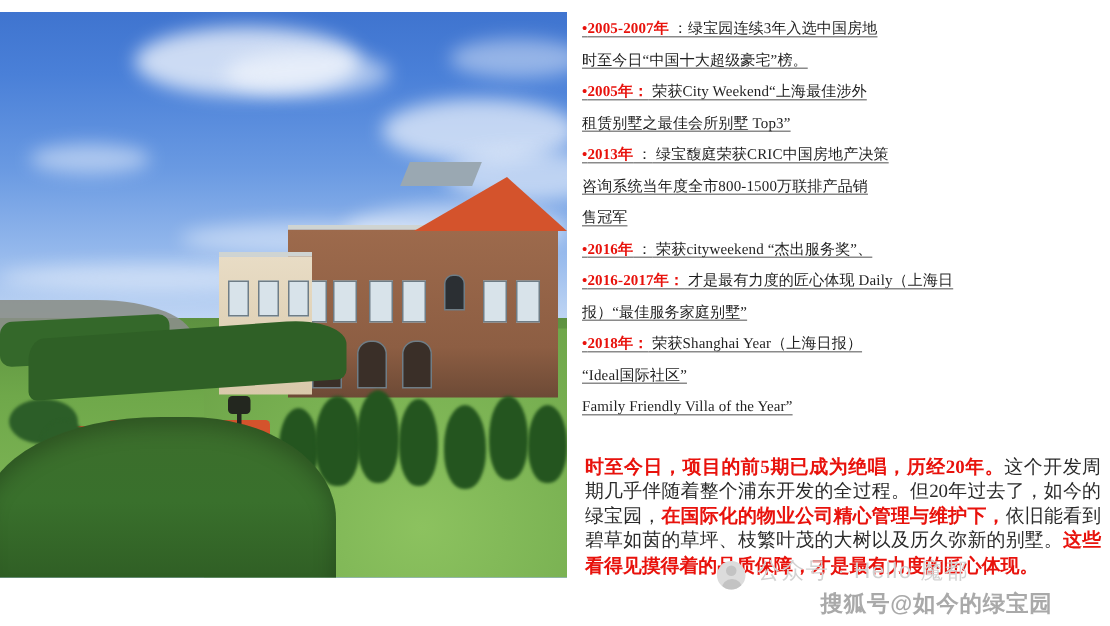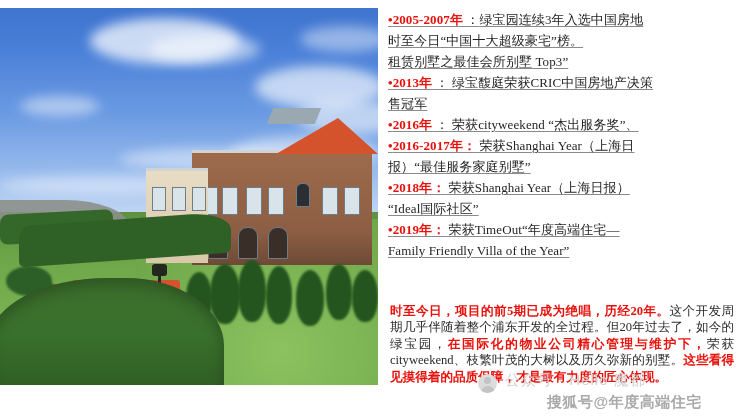--- a/index.html
+++ b/index.html
@@ -203,21 +203,21 @@
     width: 354px;
     height: 417px;
   }
   #bullet-list {
     position: absolute;
     left: 2px;
     top: 9px;
     width: 352px;
   }
   .bullet-line {
-    font-size: 13px;
+    font-size: 10px;
     line-height: 21px;
     color: #1a1a1a;
     white-space: nowrap;
     letter-spacing: .1px;
   }
   .bullet-line .ul { text-decoration: underline; text-decoration-color: #8a8a8a; text-underline-offset: 2px; }
   .dot { color: #e8120c; font-weight: bold; }
   .red { color: #e8120c; font-weight: bold; }
   .blk { color: #1f1f1f; }
 
@@ -356,31 +356,32 @@
   <div class="hedge-row2"></div>
   <div class="hedge-row"></div>
   <div class="hedge-front"></div>
 </div>
 
 <div id="text-panel">
 
   <div id="bullet-list">
       <div class="bullet-line"><span class="ul"><span class="dot">•</span><span class="red">2005-2007年</span><span class="blk"> ：</span><span class="blk">绿宝园连续3年入选中国房地</span></span></div>
       <div class="bullet-line"><span class="ul"><span class="blk">时至今日“中国十大超级豪宅”榜。</span></span></div>
+      <div class="bullet-line"><span class="ul"><span class="dot">•</span><span class="red">2005年：</span><span class="blk"> 荣获City Weekend“上海最佳涉外</span></span></div>
       <div class="bullet-line"><span class="ul"><span class="blk">租赁别墅之最佳会所别墅 Top3”</span></span></div>
       <div class="bullet-line"><span class="ul"><span class="dot">•</span><span class="red">2013年</span><span class="blk"> ：</span><span class="blk"> 绿宝馥庭荣获CRIC中国房地产决策</span></span></div>
+      <div class="bullet-line"><span class="ul"><span class="blk">咨询系统当年度全市800-1500万联排产品销</span></span></div>
       <div class="bullet-line"><span class="ul"><span class="blk">售冠军</span></span></div>
       <div class="bullet-line"><span class="ul"><span class="dot">•</span><span class="red">2016年</span><span class="blk"> ：</span><span class="blk"> 荣获cityweekend “杰出服务奖”、</span></span></div>
-      <div class="bullet-line"><span class="ul"><span class="dot">•</span><span class="red">2016-2017年：</span><span class="blk"> 荣获Shanghai Year（上海日</span></span></div>
+      <div class="bullet-line"><span class="ul"><span class="dot">•</span><span class="red">2016-2017年：</span><span class="blk"> 才是最有力度的匠心体现 Daily（上海日</span></span></div>
       <div class="bullet-line"><span class="ul"><span class="blk">报）“最佳服务家庭别墅”</span></span></div>
       <div class="bullet-line"><span class="ul"><span class="dot">•</span><span class="red">2018年：</span><span class="blk"> 荣获Shanghai Year（上海日报）</span></span></div>
       <div class="bullet-line"><span class="ul"><span class="blk">“Ideal国际社区”</span></span></div>
-      <div class="bullet-line"><span class="ul"><span class="dot">•</span><span class="red">2019年：</span><span class="blk"> 荣获TimeOut“年度高端住宅—</span></span></div>
       <div class="bullet-line"><span class="ul"><span class="blk">Family Friendly Villa of the Year”</span></span></div>
     </div>
 
-  <div id="closing-paragraph"><span class="rb">时至今日，项目的前5期已成为绝唱，历经20年。</span><span class="">这个开发周期几乎伴随着整个浦东开发的全过程。但20年过去了，如今的绿宝园，</span><span class="rb">在国际化的物业公司精心管理与维护下，</span><span class="">荣获cityweekend、枝繁叶茂的大树以及历久弥新的别墅。</span><span class="rb">这些看得见摸得着的品质保障，才是最有力度的匠心体现。</span></div>
+  <div id="closing-paragraph"><span class="rb">时至今日，项目的前5期已成为绝唱，历经20年。</span><span class="">这个开发周期几乎伴随着整个浦东开发的全过程。但20年过去了，如今的绿宝园，</span><span class="rb">在国际化的物业公司精心管理与维护下，</span><span class="">依旧能看到碧草如茵的草坪、枝繁叶茂的大树以及历久弥新的别墅。</span><span class="rb">这些看得见摸得着的品质保障，才是最有力度的匠心体现。</span></div>
 
 </div>
 
 <div id="wm-avatar"></div>
 <div id="wm-gongzhonghao">公众号 · Hello 魔都</div>
-<div id="wm-sohu">搜狐号@年度高端住宅</div>
+<div id="wm-sohu">搜狐号@如今的绿宝园</div>
 
 </body></html>

